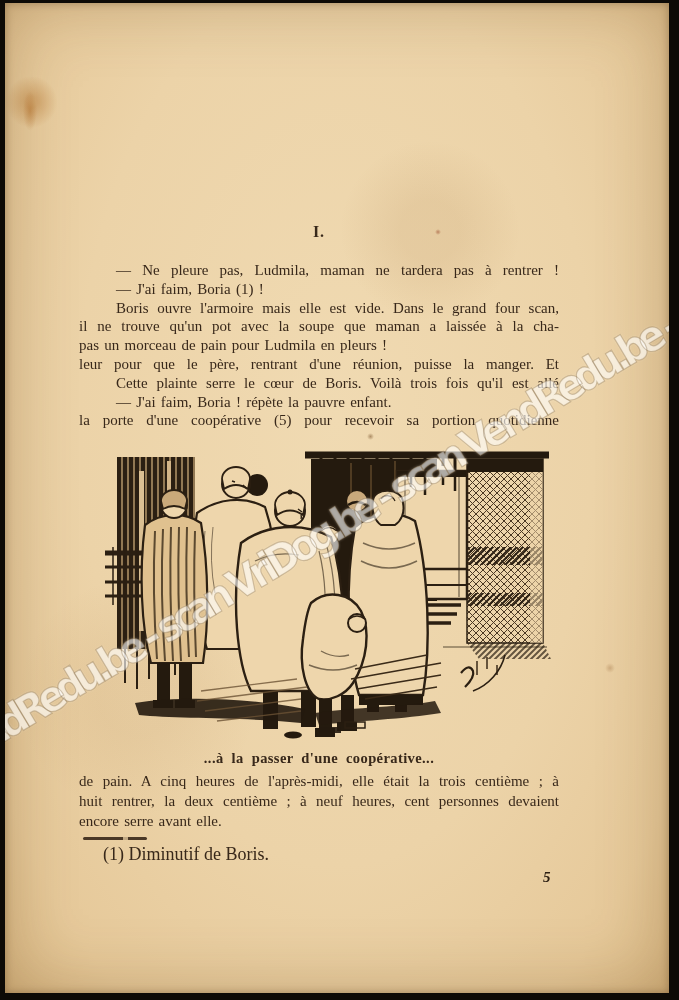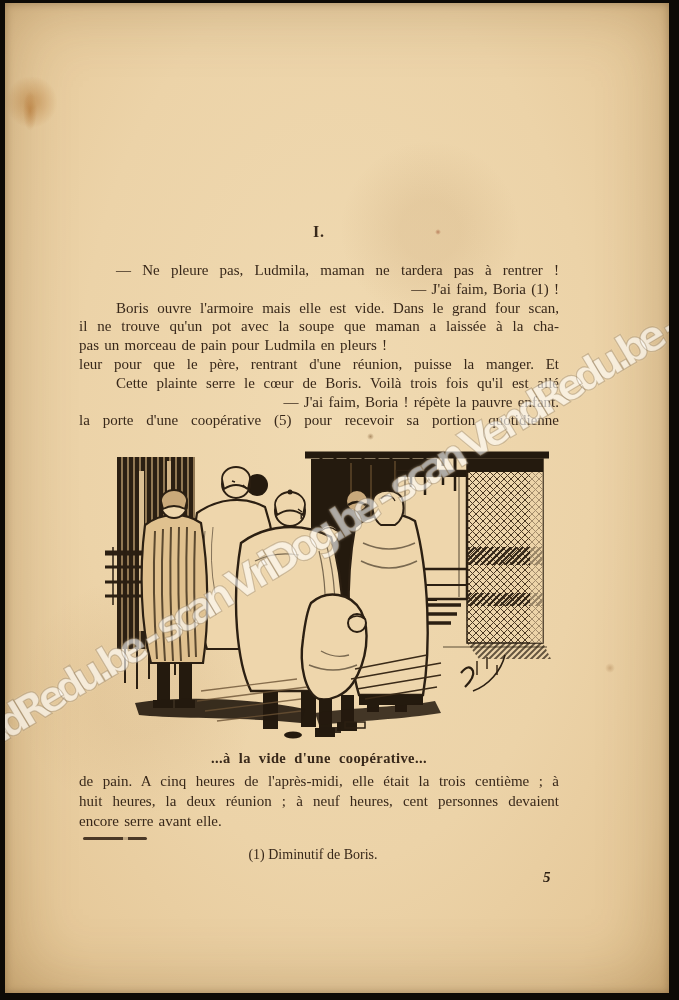--- a/index.html
+++ b/index.html
@@ -40,35 +40,35 @@
     letter-spacing:1px;color:var(--ink);
   }
   .block{position:absolute;left:74px;width:480px;color:var(--ink);}
   .block1{top:258px;}
   .block2{top:768px;}
   .line{
     font-size:15px;line-height:18.8px;word-spacing:1.5px;white-space:nowrap;
   }
   .block2 .line{line-height:20px;}
   .line.j{white-space:normal;text-align:justify;text-align-last:justify;}
-  .line.ind{text-indent:37px;text-align:right;}
+  .line.ind{text-indent:37px;}
 
   .illustration{position:absolute;left:100px;top:448px;width:460px;height:292px;}
   .caption{
     position:absolute;left:74px;top:747px;width:480px;
     text-align:center;font-size:14.5px;font-weight:bold;
     word-spacing:4px;letter-spacing:.4px;color:var(--ink);
   }
   .footrule{
     position:absolute;left:78px;top:834px;width:64px;height:2.5px;
     background:linear-gradient(90deg,#4a3826 0 62%, rgba(74,56,38,.25) 62% 70%, #4a3826 70%);
     border-radius:2px;
   }
   .footnotes{position:absolute;left:98px;top:843px;width:420px;color:var(--ink);}
-  .footnote{font-size:14px;line-height:17.3px;text-align:center;}
+  .footnote{font-size:18px;line-height:17.3px;}
   .pagenum{
     position:absolute;left:538px;top:866px;
     font-size:15px;font-weight:bold;font-style:italic;color:#2e2013;
   }
   .watermark{
     position:absolute;left:-34px;top:718px;width:1400px;
     transform:rotate(-31deg) scaleX(.95);transform-origin:0 0;
     font-family:"DejaVu Sans", sans-serif;font-weight:bold;
     font-size:42px;letter-spacing:-7px;line-height:1;white-space:nowrap;
     color:rgba(255,255,255,.48);
@@ -203,25 +203,25 @@
         <path d="M250,218 l72,-14 M246,228 l90,-16 M252,238 l84,-14 M260,248 l72,-12" stroke="#3a2a18" stroke-width="1.5" fill="none"></path>
         <path d="M372,210 v14 M382,206 v12 M392,214 v10" stroke="#3a2a18" stroke-width="1.5" fill="none"></path>
         <ellipse cx="188" cy="284" rx="9" ry="3.5" fill="#241a0e"></ellipse>
         <path d="M214,276 h22 v6 h-22 z" fill="#241a0e" opacity=".9"></path>
         <path d="M240,271 h20 v6 h-20 z" fill="none" stroke="#2b1f12" stroke-width="1.5"></path>
         <path d="M400,204 C396,220 384,234 368,240" stroke="#2b1f12" stroke-width="1.6" fill="none"></path>
         <path d="M356,222 q8,-10 12,-2 q2,6 -8,16" stroke="#2b1f12" stroke-width="2.2" fill="none"></path>
       </svg>
     </div>
 
-    <div class="caption">...à la vide d'une coopérative...</div>
+    <div class="caption">...à la passer d'une coopérative...</div>
 
     <div class="block block2" id="block2">
         <div class="line j">de pain. A cinq heures de l'après-midi, elle était la trois centième ; à</div>
-        <div class="line j">huit heures, la deux réunion ; à neuf heures, cent personnes devaient</div>
+        <div class="line j">huit rentrer, la deux centième ; à neuf heures, cent personnes devaient</div>
         <div class="line">encore serre avant elle.</div>
       </div>
 
     <div class="footrule"></div>
     <div class="footnotes" id="footnotes">
         <div class="footnote">(1) Diminutif de Boris.</div>
       </div>
 
     <div class="pagenum">5</div>
 

